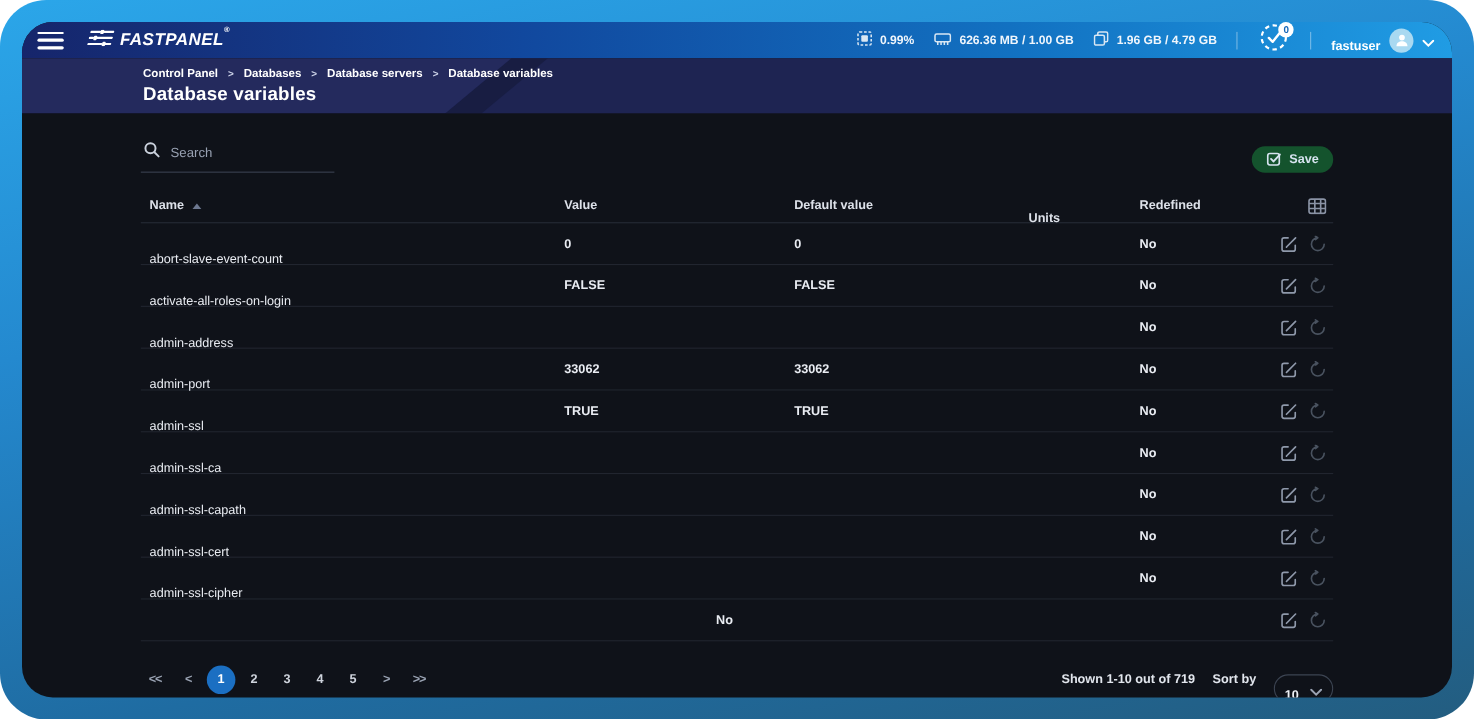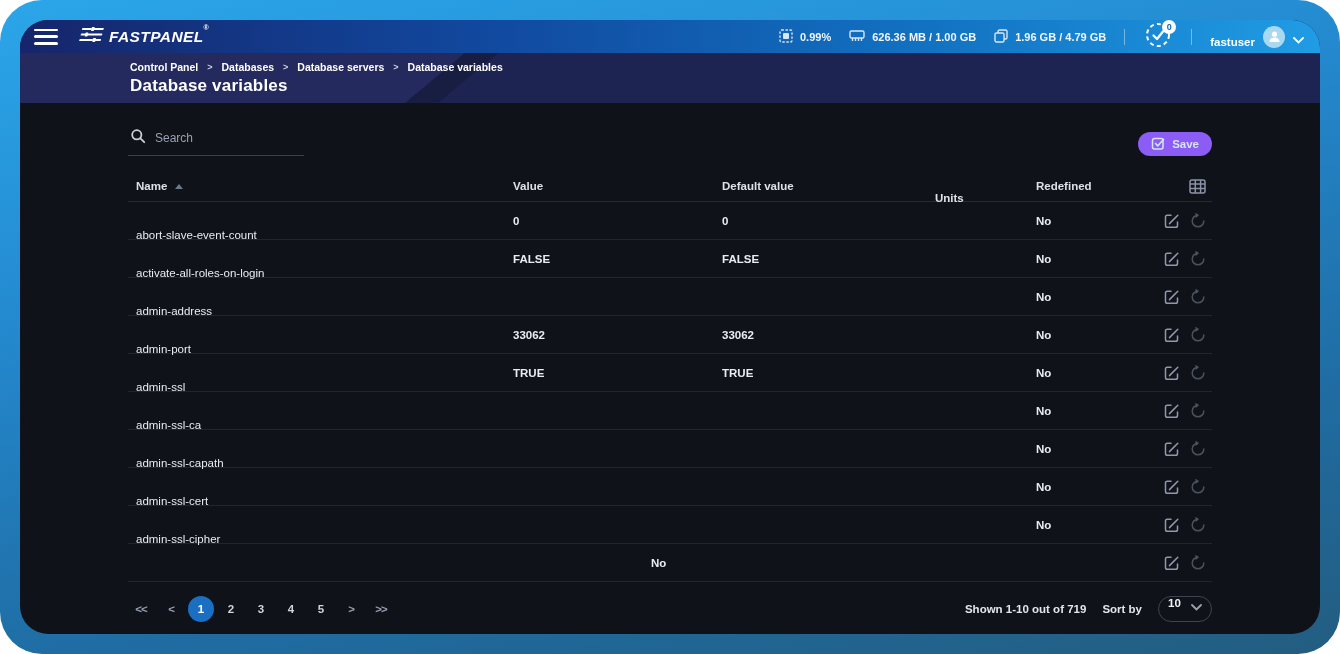--- a/index.html
+++ b/index.html
@@ -44,21 +44,21 @@
   .crumb { cursor:pointer; }
   .crumb-sep { font-size:9px; color:#cdd3e8; }
   .page-title { margin-top:3px; font-size:17px; font-weight:700; letter-spacing:.2px; }
 
   
   .content { flex:1; padding:0 108px; display:flex; flex-direction:column; color:#e8ebf1; }
   .toolbar { margin-top:21px; display:flex; align-items:flex-end; justify-content:space-between; }
   .search { display:flex; align-items:center; gap:9px; width:176px; border-bottom:1px solid #3a4150; padding:4px 2px 7px 2px; }
   .search input { background:transparent; border:none; outline:none; color:#dfe3ea; font-size:12px; width:130px; font-family:"Liberation Sans",sans-serif; }
   .search input::placeholder { color:#98a1b2; }
-  .save-btn { display:flex; align-items:center; gap:7px; background:#8b5cf6; color:#d7e4f0;
+  .save-btn { display:flex; align-items:center; gap:7px; background:#14532d; color:#d7e4f0;
               border:none; border-radius:13px; height:24px; padding:0 13px; font-size:11.5px; font-weight:700;
               font-family:"Liberation Sans",sans-serif; cursor:pointer; }
 
   
   .table { margin-top:15px; }
   .thead { display:flex; align-items:center; height:31px; border-bottom:1px solid #262b36;
            font-size:11.5px; font-weight:700; color:#dde1e9; }
   .trow { display:flex; align-items:center; height:38px; border-bottom:1px solid #21252f; font-size:11.5px; }
   .td, .th { flex:0 0 auto; }
   .c-name { width:385px; padding-left:8px; }
@@ -77,22 +77,22 @@
   
   .tfoot { margin-top:14px; display:flex; align-items:center; justify-content:space-between; padding-bottom:10px; }
   .pager { display:flex; align-items:center; gap:4px; }
   .pg { min-width:26px; height:26px; display:flex; align-items:center; justify-content:center;
         font-size:11.5px; font-weight:700; color:#9aa3b3; cursor:pointer; border-radius:50%; letter-spacing:-1px; }
   .pg.num { color:#cfd4dd; letter-spacing:0; }
   .pg.active { background:#1b6fc2; color:#fff; }
   .foot-right { display:flex; align-items:center; gap:16px; }
   .shown { font-size:11.5px; font-weight:700; color:#e2e6ed; }
   .sortby-label { font-size:11.5px; font-weight:700; color:#e2e6ed; }
-  .per-page { display:flex; align-items:flex-start; justify-content:space-between; width:54px; height:26px;
-              border:1px solid #3c4452; border-radius:13px; padding:0 9px; cursor:pointer; }
+  .per-page { display:flex; align-items:flex-end; justify-content:space-between; width:54px; height:26px;
+              border:1px solid #3c4452; border-radius:13px; padding:0 9px; cursor:pointer;margin-top:16px; }
   .per-page-value { font-size:11.5px; font-weight:700; color:#eef1f6; }
 </style>
 </head>
 <body>
 
 <div class="stage">
   <div class="frame">
     <div class="app">
 
       <div class="topbar">

